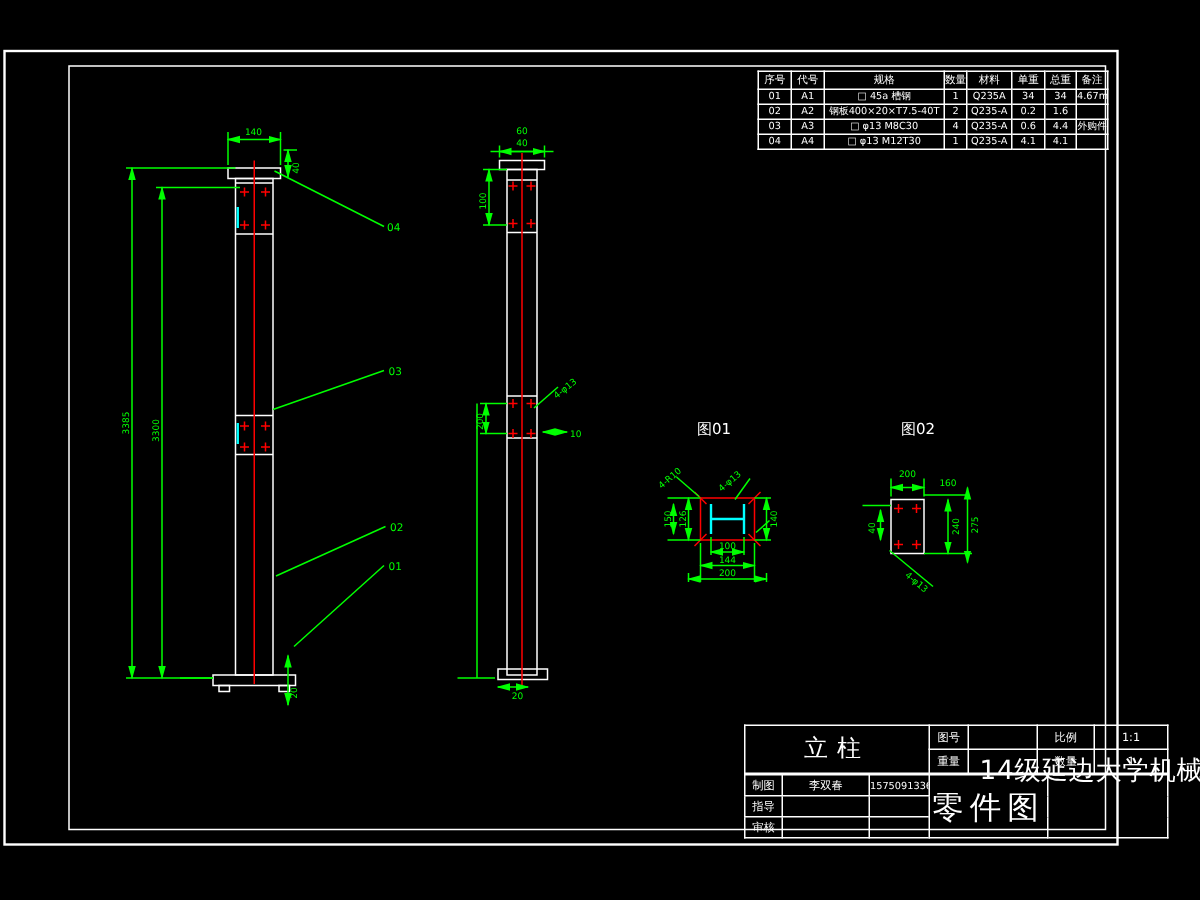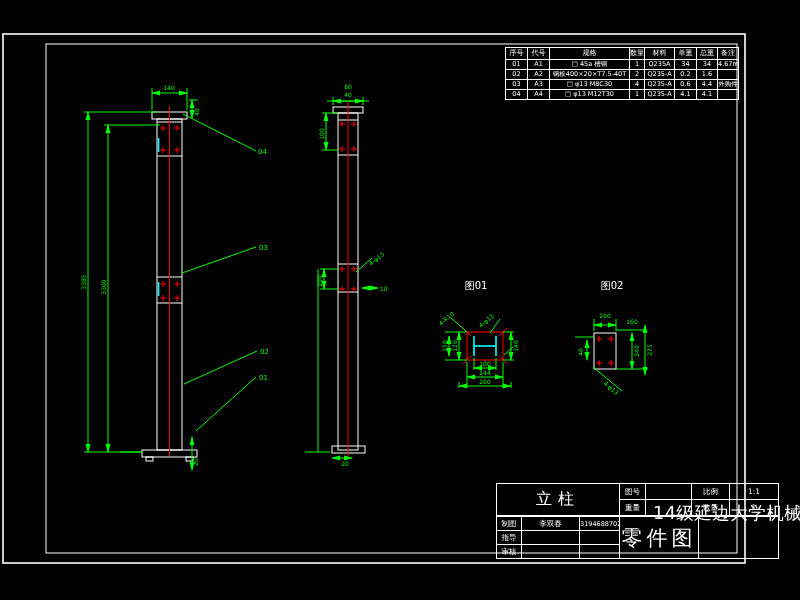--- a/index.html
+++ b/index.html
@@ -333,21 +333,21 @@
       <col style="width:25px">
           <col style="width:58px">
           <col style="width:40px">
       <col style="width:79px">
           <col style="width:80px">
     </colgroup>
     <tbody>
           <tr>
       <td>制图</td>
       <td>李双春</td>
-      <td style="font-size:6.5px">3194688702</td>
+      <td style="font-size:6.5px">1575091336</td>
       <td rowspan="3" class="doctype">零件图</td>
       <td rowspan="3"></td>
     </tr>
     <tr>
       <td>指导</td>
       <td></td>
       <td></td>
     </tr>
     <tr>
       <td>审核</td>

